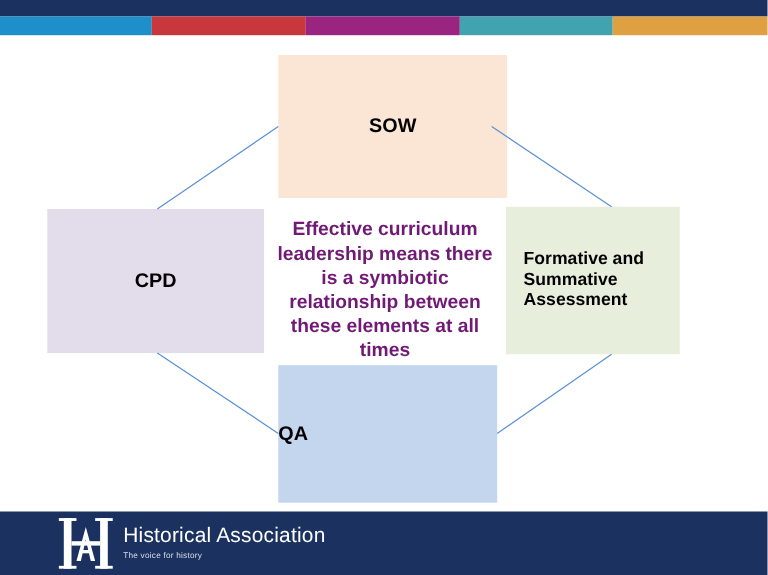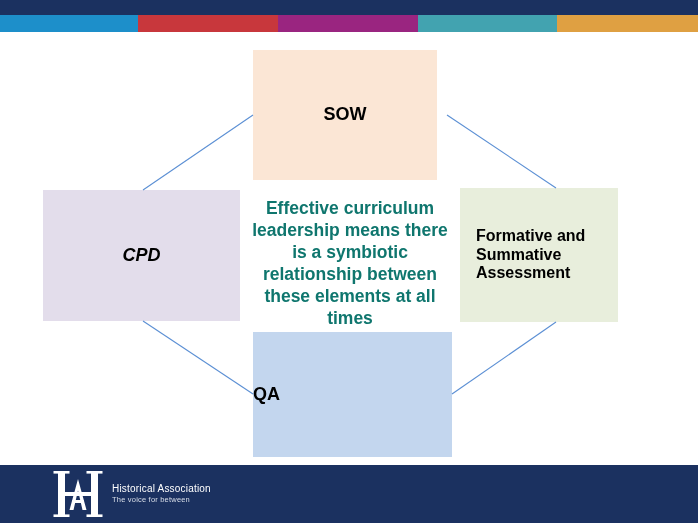--- a/index.html
+++ b/index.html
@@ -46,37 +46,36 @@
     line-height: 1.18;
   }
   .node-left-text {
     justify-content: flex-start;
     text-align: left;
   }
 
   #node-sow {
     left: 253px;
     top: 50px;
-    width: 184px;
+    width: 208px;
     height: 130px;
     background: #fbe6d5;
     font-size: 18px;
     justify-content: center;
     text-align: left;
   }
   #node-cpd {
     left: 43px;
     top: 190px;
     width: 197px;
     height: 131px;
     background: #e3ddeb;
     font-size: 18px;
     justify-content: center;
     text-align: center;
-    font-style: italic;
   }
   #node-assessment {
     left: 460px;
     top: 188px;
     width: 158px;
     height: 134px;
     background: #e8eedc;
     font-size: 16px;
     padding-left: 16px;
     padding-right: 0;
@@ -98,21 +97,21 @@
     left: 243px;
     top: 196px;
     width: 214px;
     height: 134px;
     display: flex;
     align-items: center;
     justify-content: center;
     text-align: center;
     font-size: 17.5px;
     font-weight: bold;
-    color: #0f766e;
+    color: #701a75;
     line-height: 1.26;
     z-index: 5;
   }
 
   
   #connectors {
     position: absolute;
     left: 0;
     top: 0;
     width: 698px;
@@ -144,21 +143,21 @@
     flex: 0 0 auto;
   }
   .logo-text {
     margin-left: 6px;
     display: flex;
     flex-direction: column;
     justify-content: center;
   }
   .logo-title {
     color: #ffffff;
-    font-size: 10px;
+    font-size: 19px;
     letter-spacing: 0.2px;
     line-height: 1.1;
   }
   .logo-tagline {
     color: #d9dfe9;
     font-size: 7.5px;
     letter-spacing: 0.2px;
     margin-top: 2px;
     line-height: 1.1;
   }
@@ -229,18 +228,18 @@
       <rect x="34.5" y="1" width="16" height="2.6" fill="#ffffff"></rect>
       <rect x="34.5" y="44.4" width="16" height="2.6" fill="#ffffff"></rect>
 
       <rect x="13" y="22" width="26" height="4" fill="#ffffff"></rect>
 
       <polygon points="26,9 34.5,40 30.5,40 26,20.5 21.5,40 17.5,40" fill="#ffffff"></polygon>
       <rect x="20.5" y="30" width="11" height="3" fill="#ffffff"></rect>
     </svg>
     <div class="logo-text">
       <div class="logo-title">Historical Association</div>
-      <div class="logo-tagline">The voice for between</div>
+      <div class="logo-tagline">The voice for history</div>
     </div>
   </div>
 
 
 </div>
 
 </body></html>

